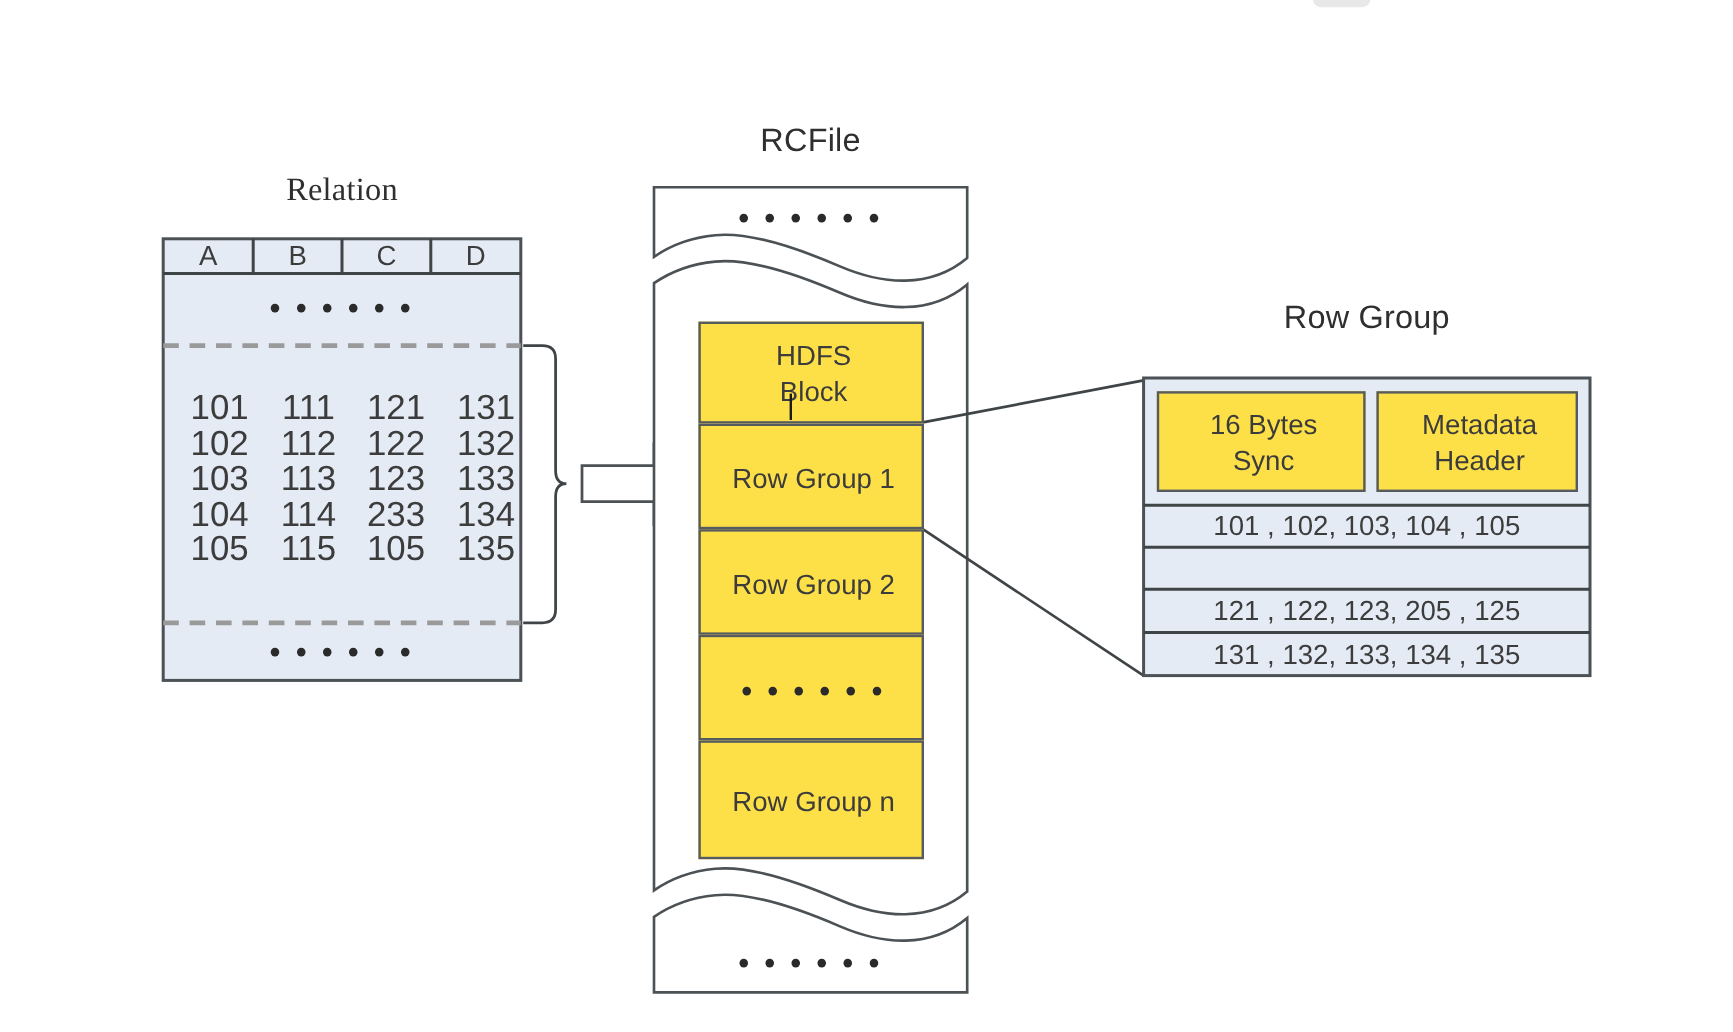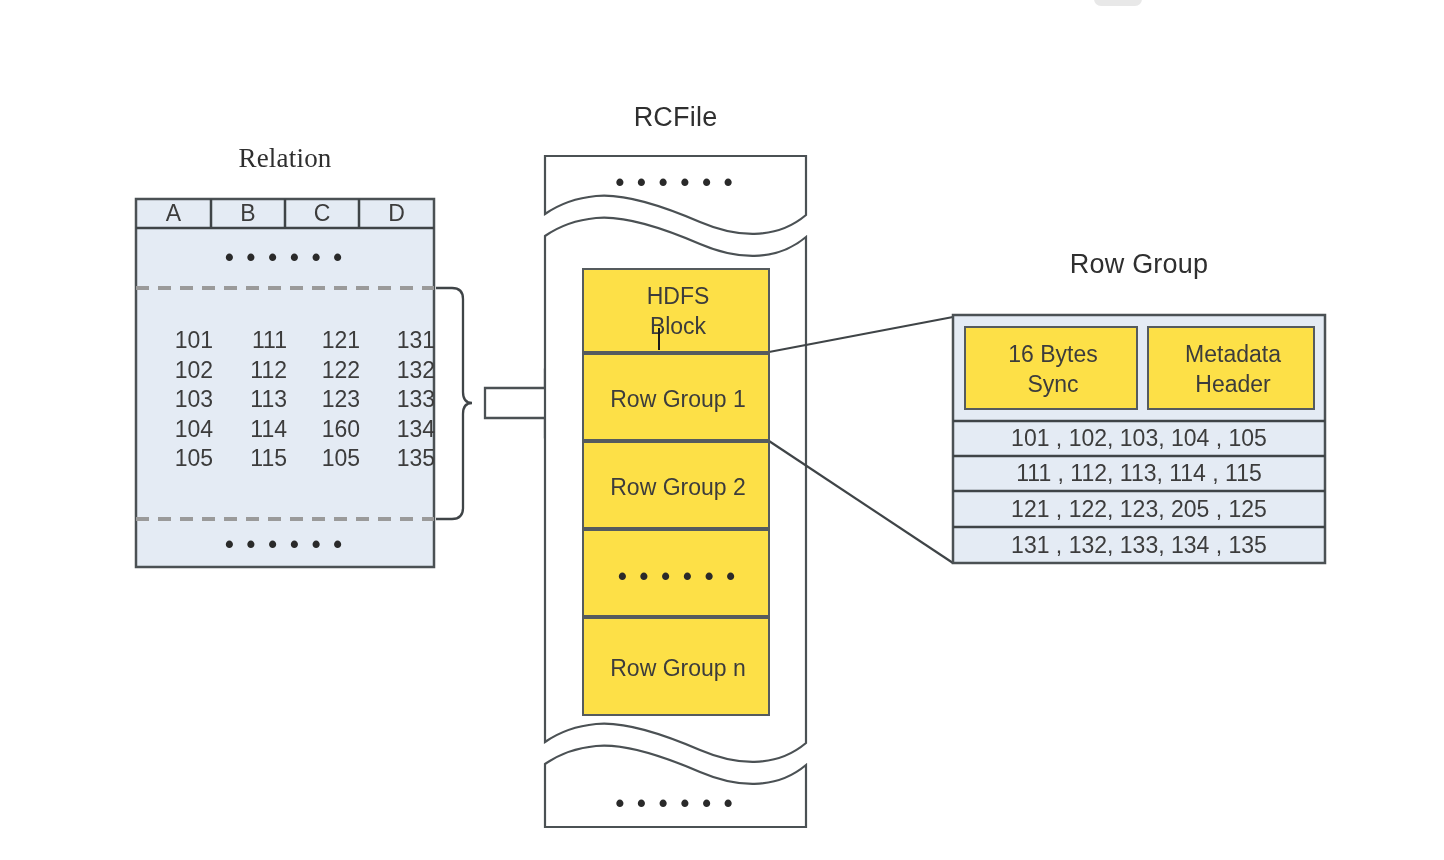--- a/index.html
+++ b/index.html
@@ -47,23 +47,23 @@
     line-height: 1.22;
   }
   .box {
     position: absolute;
     box-sizing: border-box;
     background: #fde047;
     border: 2px solid #555b5e;
   }
   .num-col {
     position: absolute;
-    font-size: 23px;
+    font-size: 29px;
     color: #3c3c3c;
-    text-align: right;
+    text-align: center;
     line-height: 29.5px;
     white-space: pre;
   }
   .dots {
     position: absolute;
     font-size: 25px;
     letter-spacing: 3px;
     color: #2a2a2a;
     white-space: nowrap;
     text-align: center;
@@ -165,21 +165,21 @@
 104
 105</div>
   <div class="num-col" style="left:227px; top:326px; width:60px;">111
 112
 113
 114
 115</div>
   <div class="num-col" style="left:300px; top:326px; width:60px;">121
 122
 123
-160
+233
 105</div>
   <div class="num-col" style="left:375px; top:326px; width:60px;">131
 132
 133
 134
 135</div>
 
   <div class="dots" style="left:545px; top:168px; width:261px;">• • •   • • •</div>
   <div class="dots" style="left:545px; top:789px; width:261px;">• • •   • • •</div>
 
@@ -210,17 +210,16 @@
     <div class="cell-text" style="left:0; top:12px; width:174px; height:28px;">16 Bytes</div>
     <div class="cell-text" style="left:0; top:42px; width:174px; height:28px;text-align:center;">Sync</div>
   </div>
 
   <div class="box" style="left:1147px; top:326px; width:168px; height:84px;">
     <div class="cell-text" style="left:0; top:12px; width:168px; height:28px;">Metadata</div>
     <div class="cell-text" style="left:0; top:42px; width:168px; height:28px;">Header</div>
   </div>
 
   <div class="cell-text" style="left:953px; top:421px; width:372px; height:35px;">101 , 102, 103, 104 , 105</div>
-  <div class="cell-text" style="left:953px; top:456px; width:372px; height:35px;">111 , 112, 113, 114 , 115</div>
   <div class="cell-text" style="left:953px; top:491px; width:372px; height:36px;">121 , 122, 123, 205 , 125</div>
   <div class="cell-text" style="left:953px; top:527px; width:372px; height:36px;">131 , 132, 133, 134 , 135</div>
 
 </div>
 
 </body></html>

